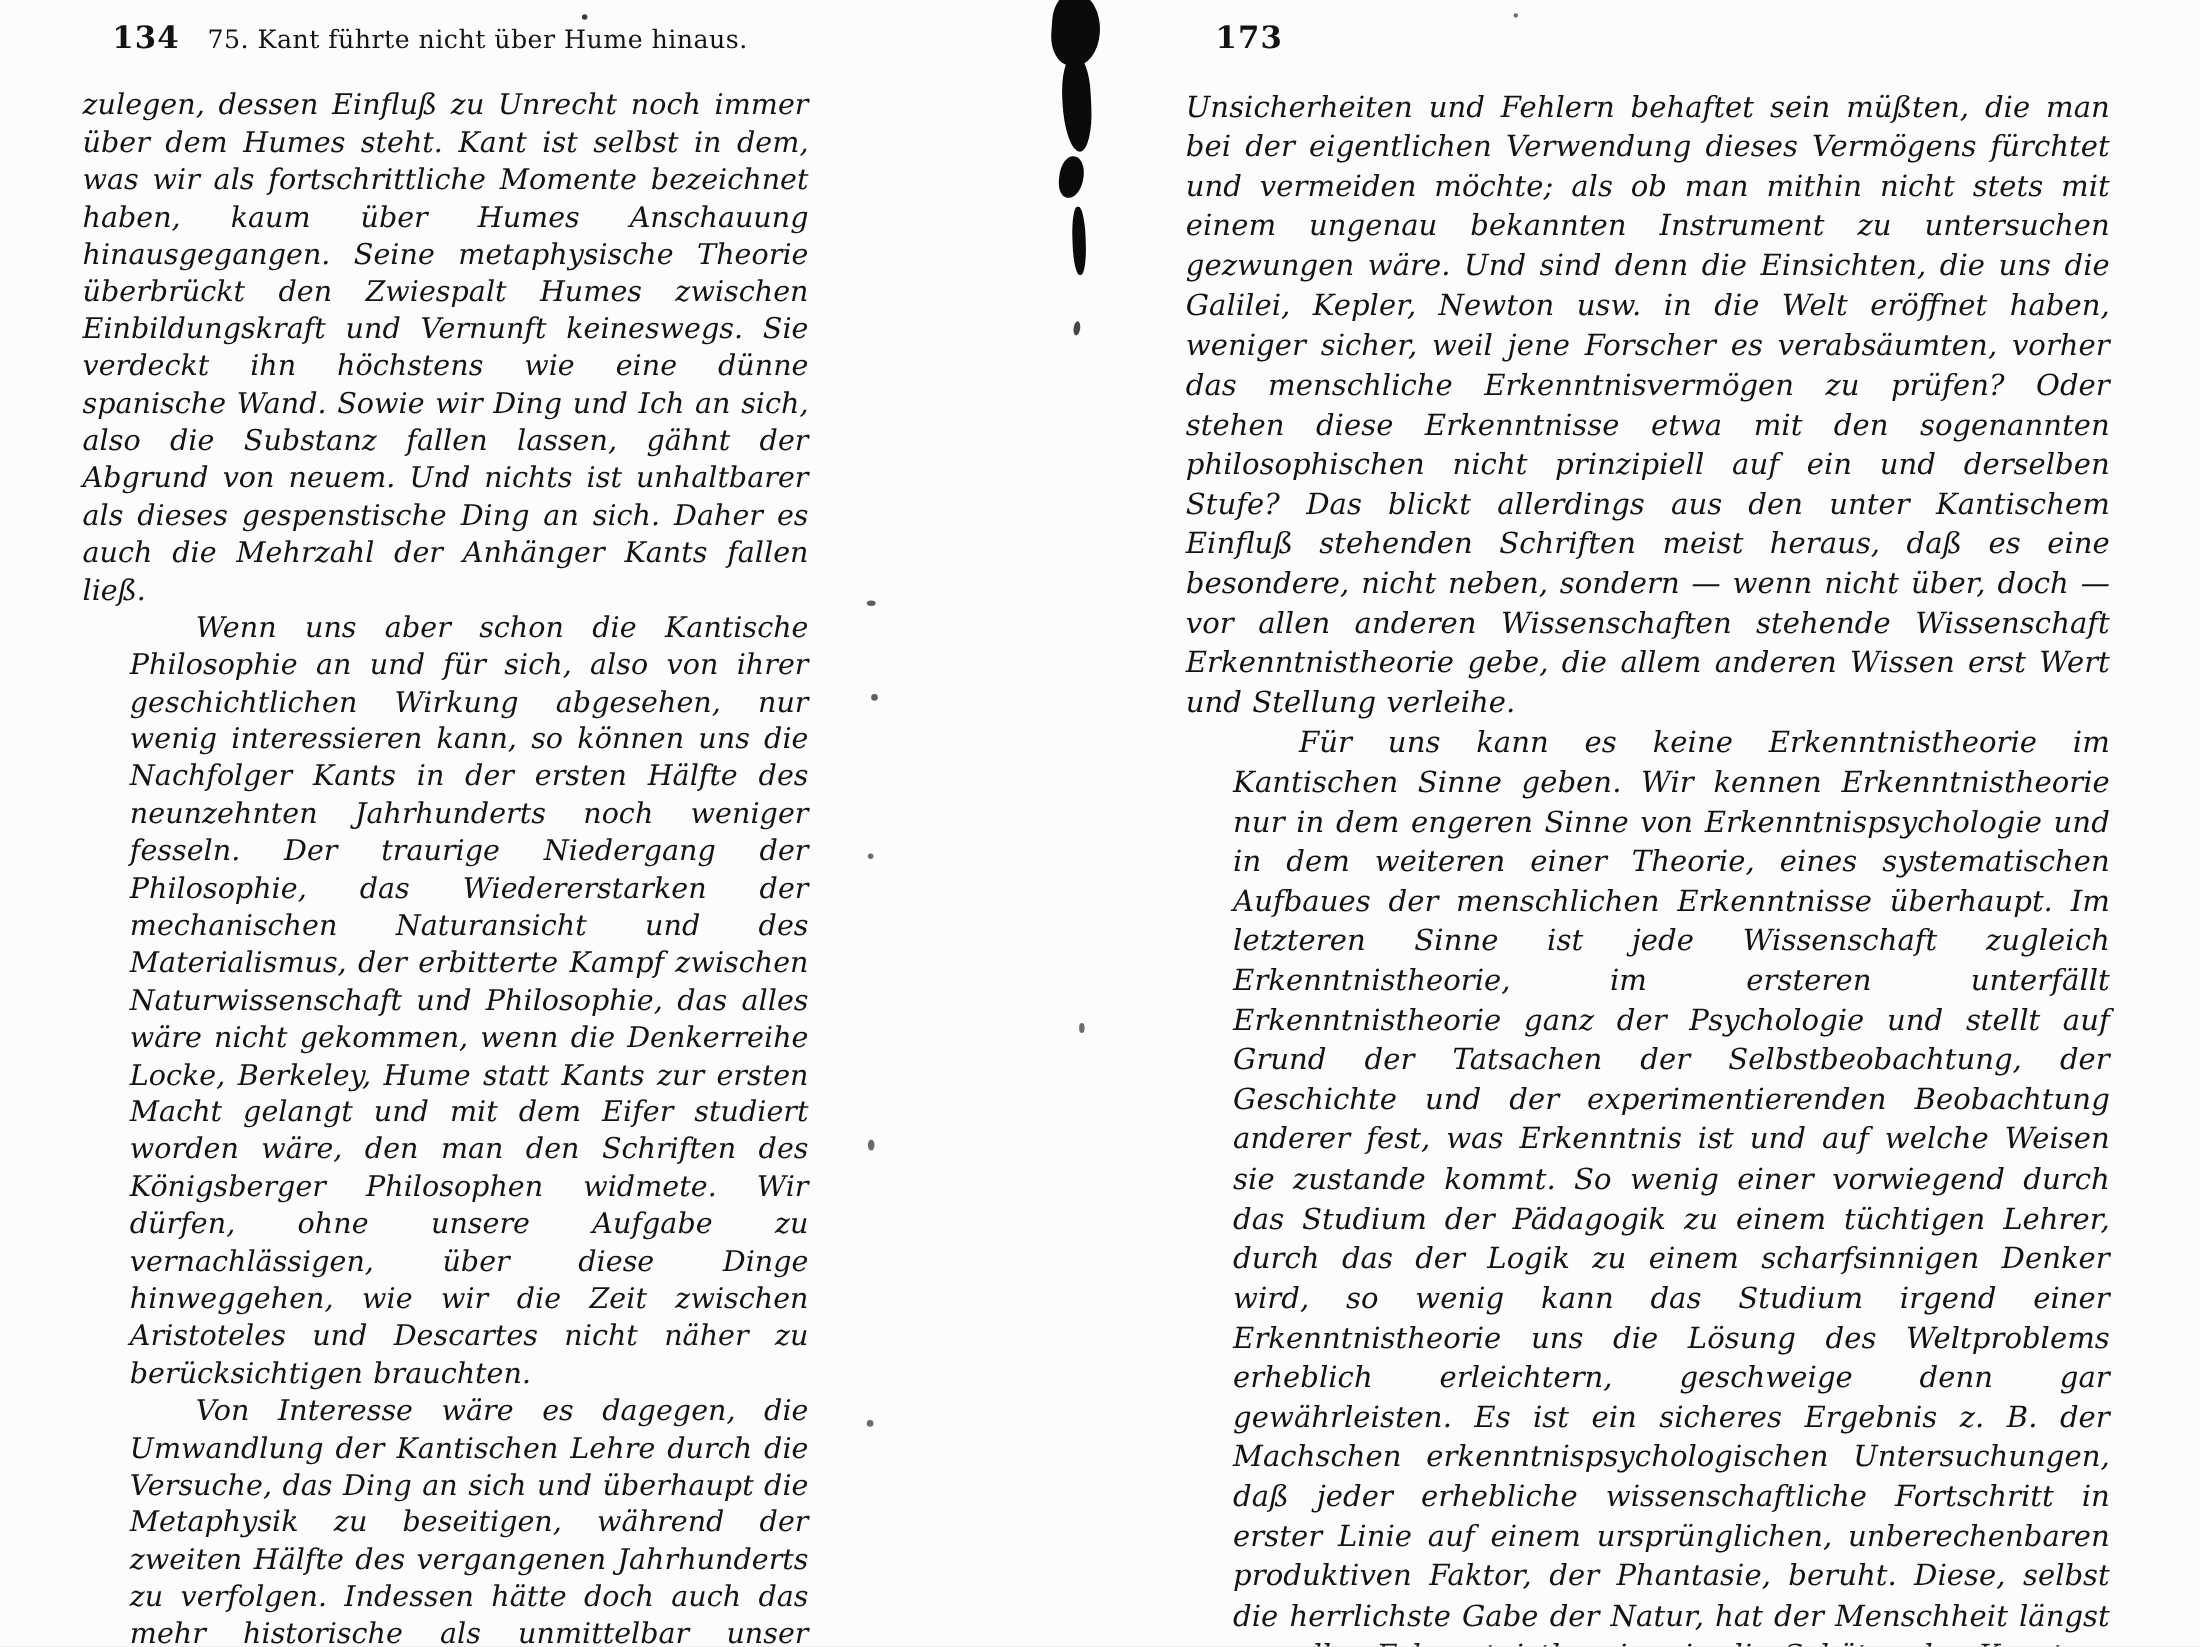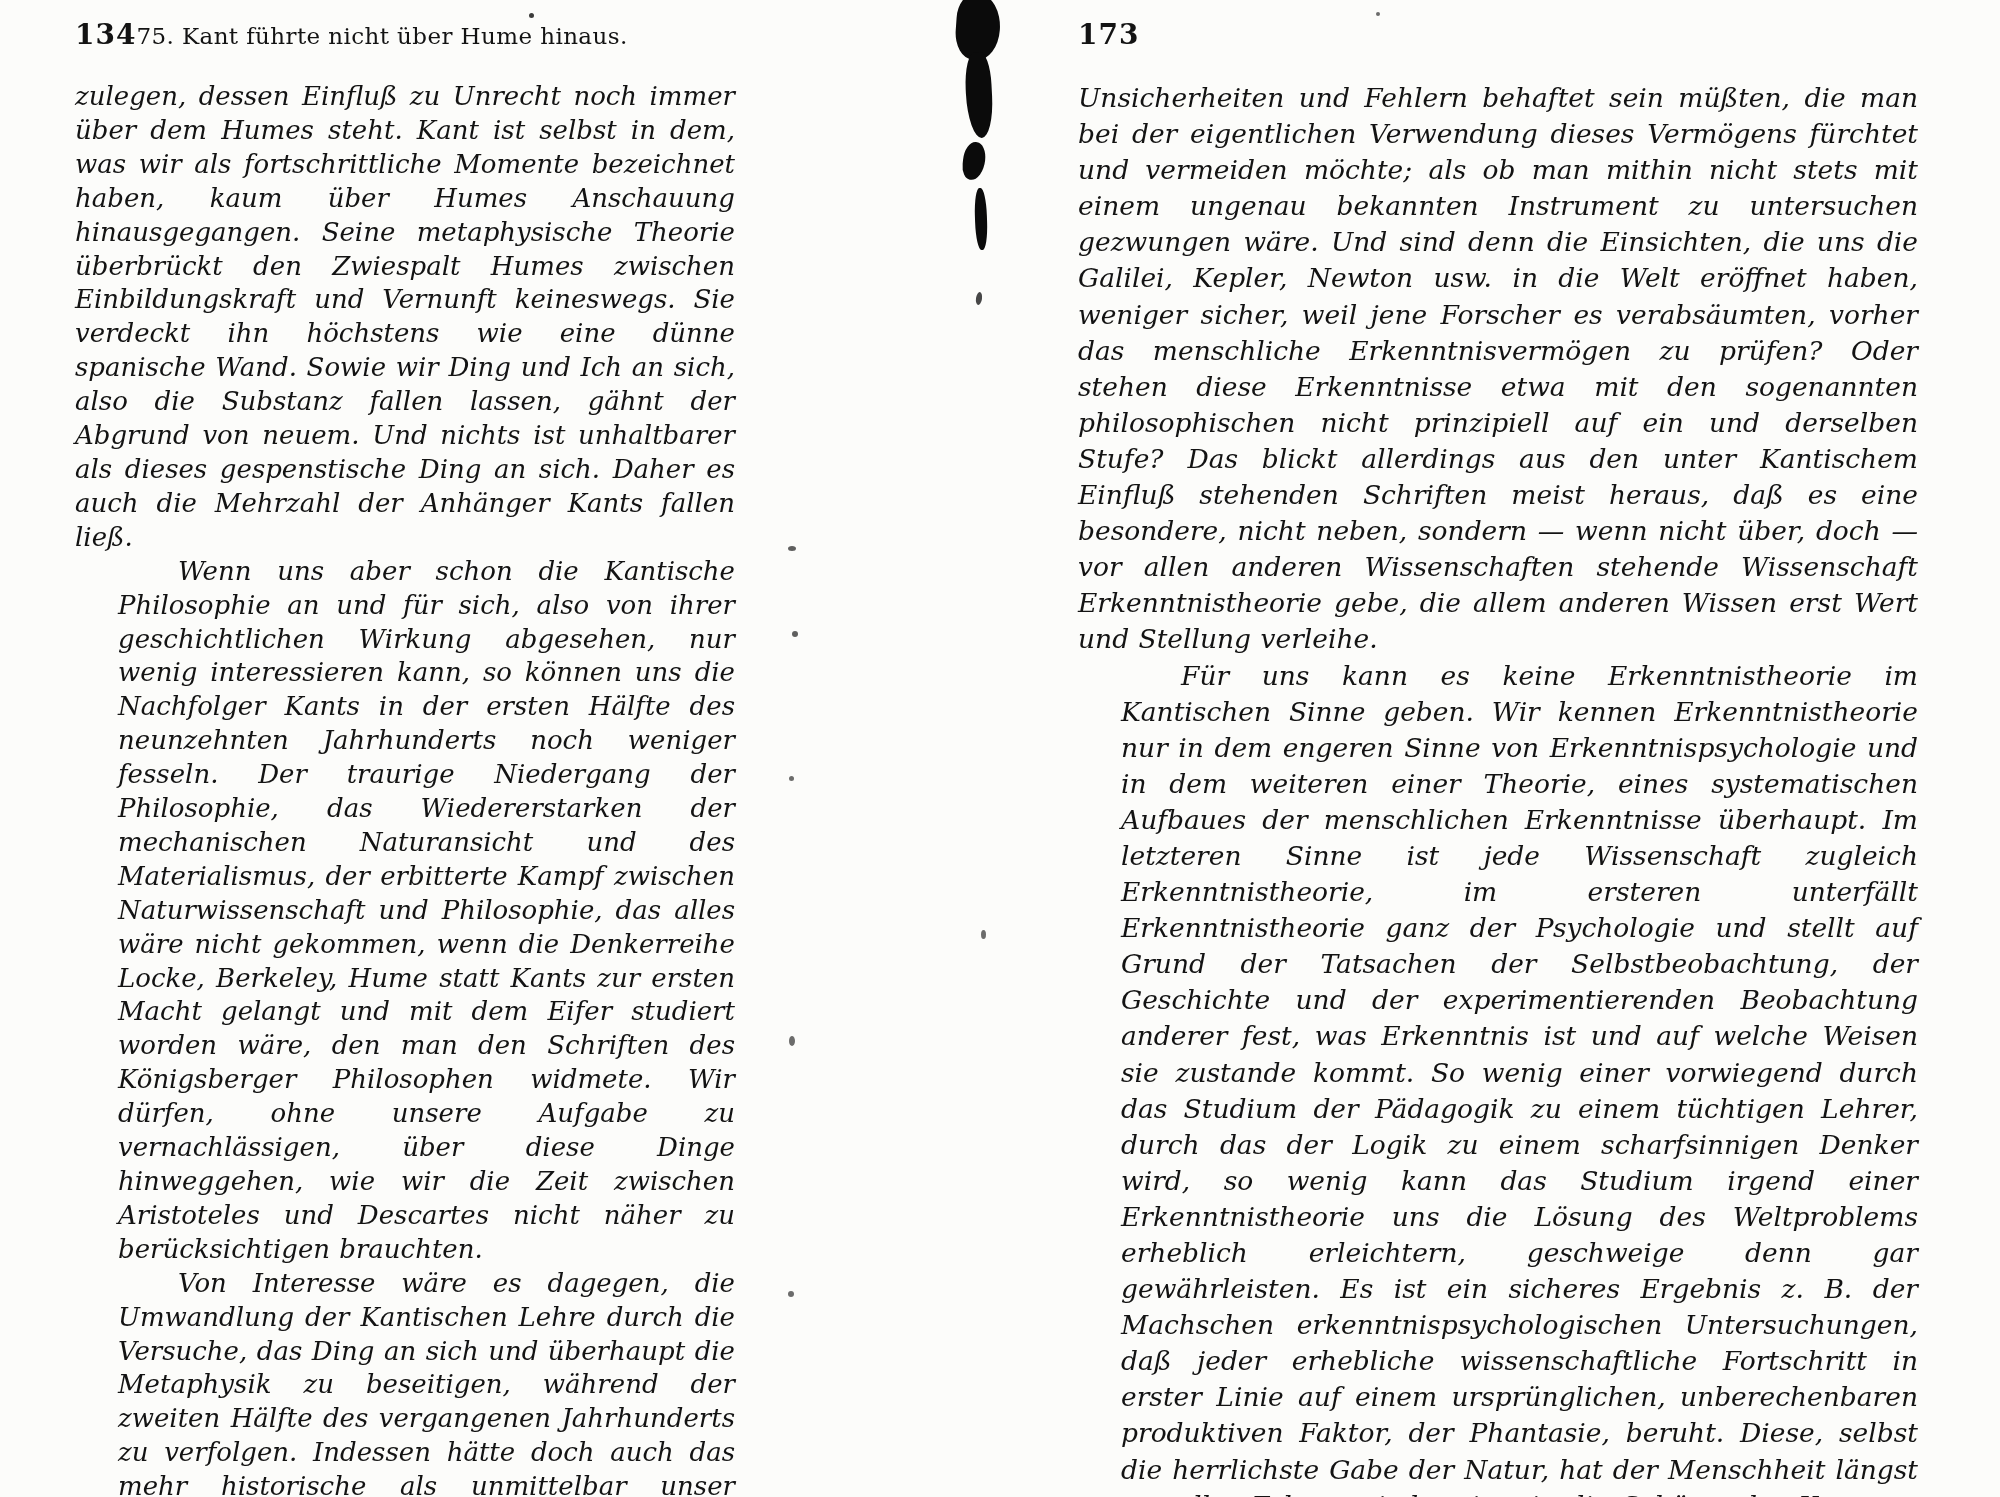--- a/index.html
+++ b/index.html
@@ -6,24 +6,24 @@
   .sheet {
     position:relative; width:2000px; height:1497px;
     background:#fcfcfa; color:#131313; overflow:hidden;
     font-family:"DejaVu Serif", serif;
   }
   .page { position:absolute; top:18px; }
   .page-left  { left:75px;  width:660px; }
   .page-right { left:1078px; width:840px; }
   .page-header {
     display:flex; align-items:baseline; height:44px;
-    font-size:23px; letter-spacing:0.4px; white-space:nowrap;
+    font-size:23px; letter-spacing:0.4px; white-space:nowrap;margin-left:27px;
   }
   .page-number { font-size:28px; font-weight:bold; letter-spacing:1px; }
-  .running-head { flex:1; }
+  .running-head { flex:1; text-align:center; }
   .page-left  .running-head { padding-right:30px; }
   .page-right .running-head { padding-left:10px; }
   .page-body { margin-top:18px; }
   .page-left  .page-body { font-size:26px; line-height:33.9px; }
   .page-right .page-body { font-size:26.5px; line-height:36.1px; }
   .page-body p {
     margin:0; text-align:justify;
     word-spacing:1px;
     font-style:italic;
   }

